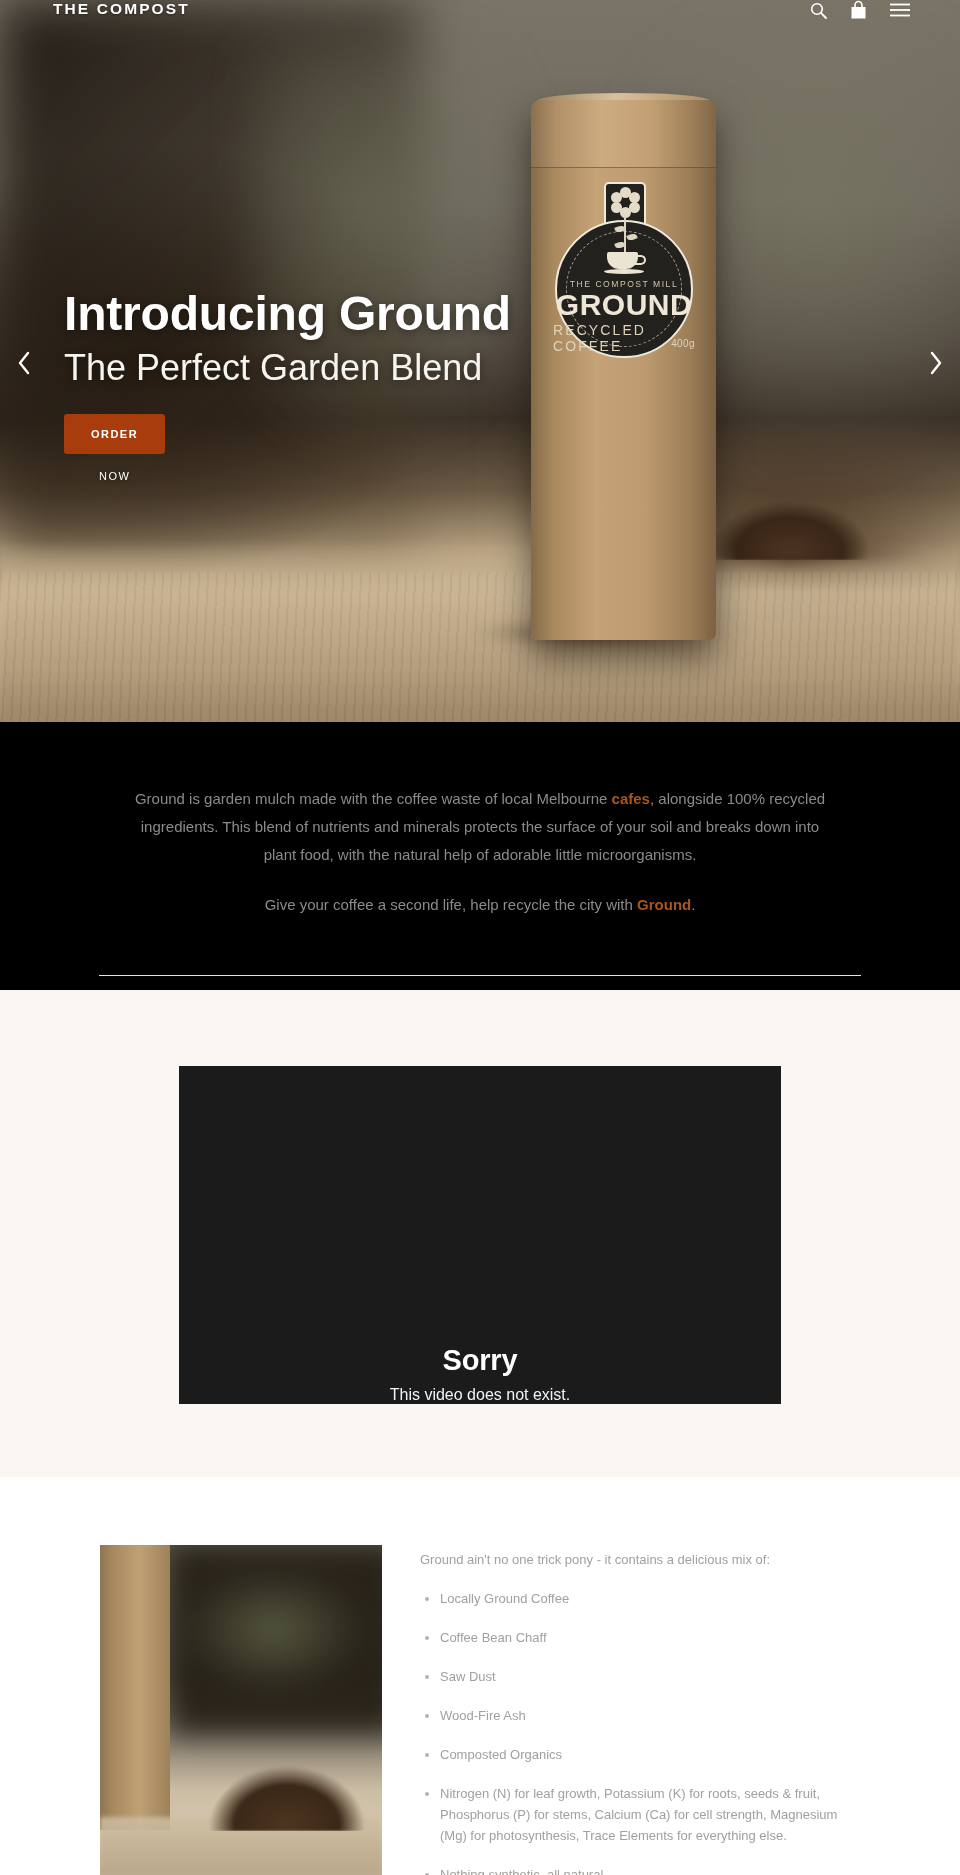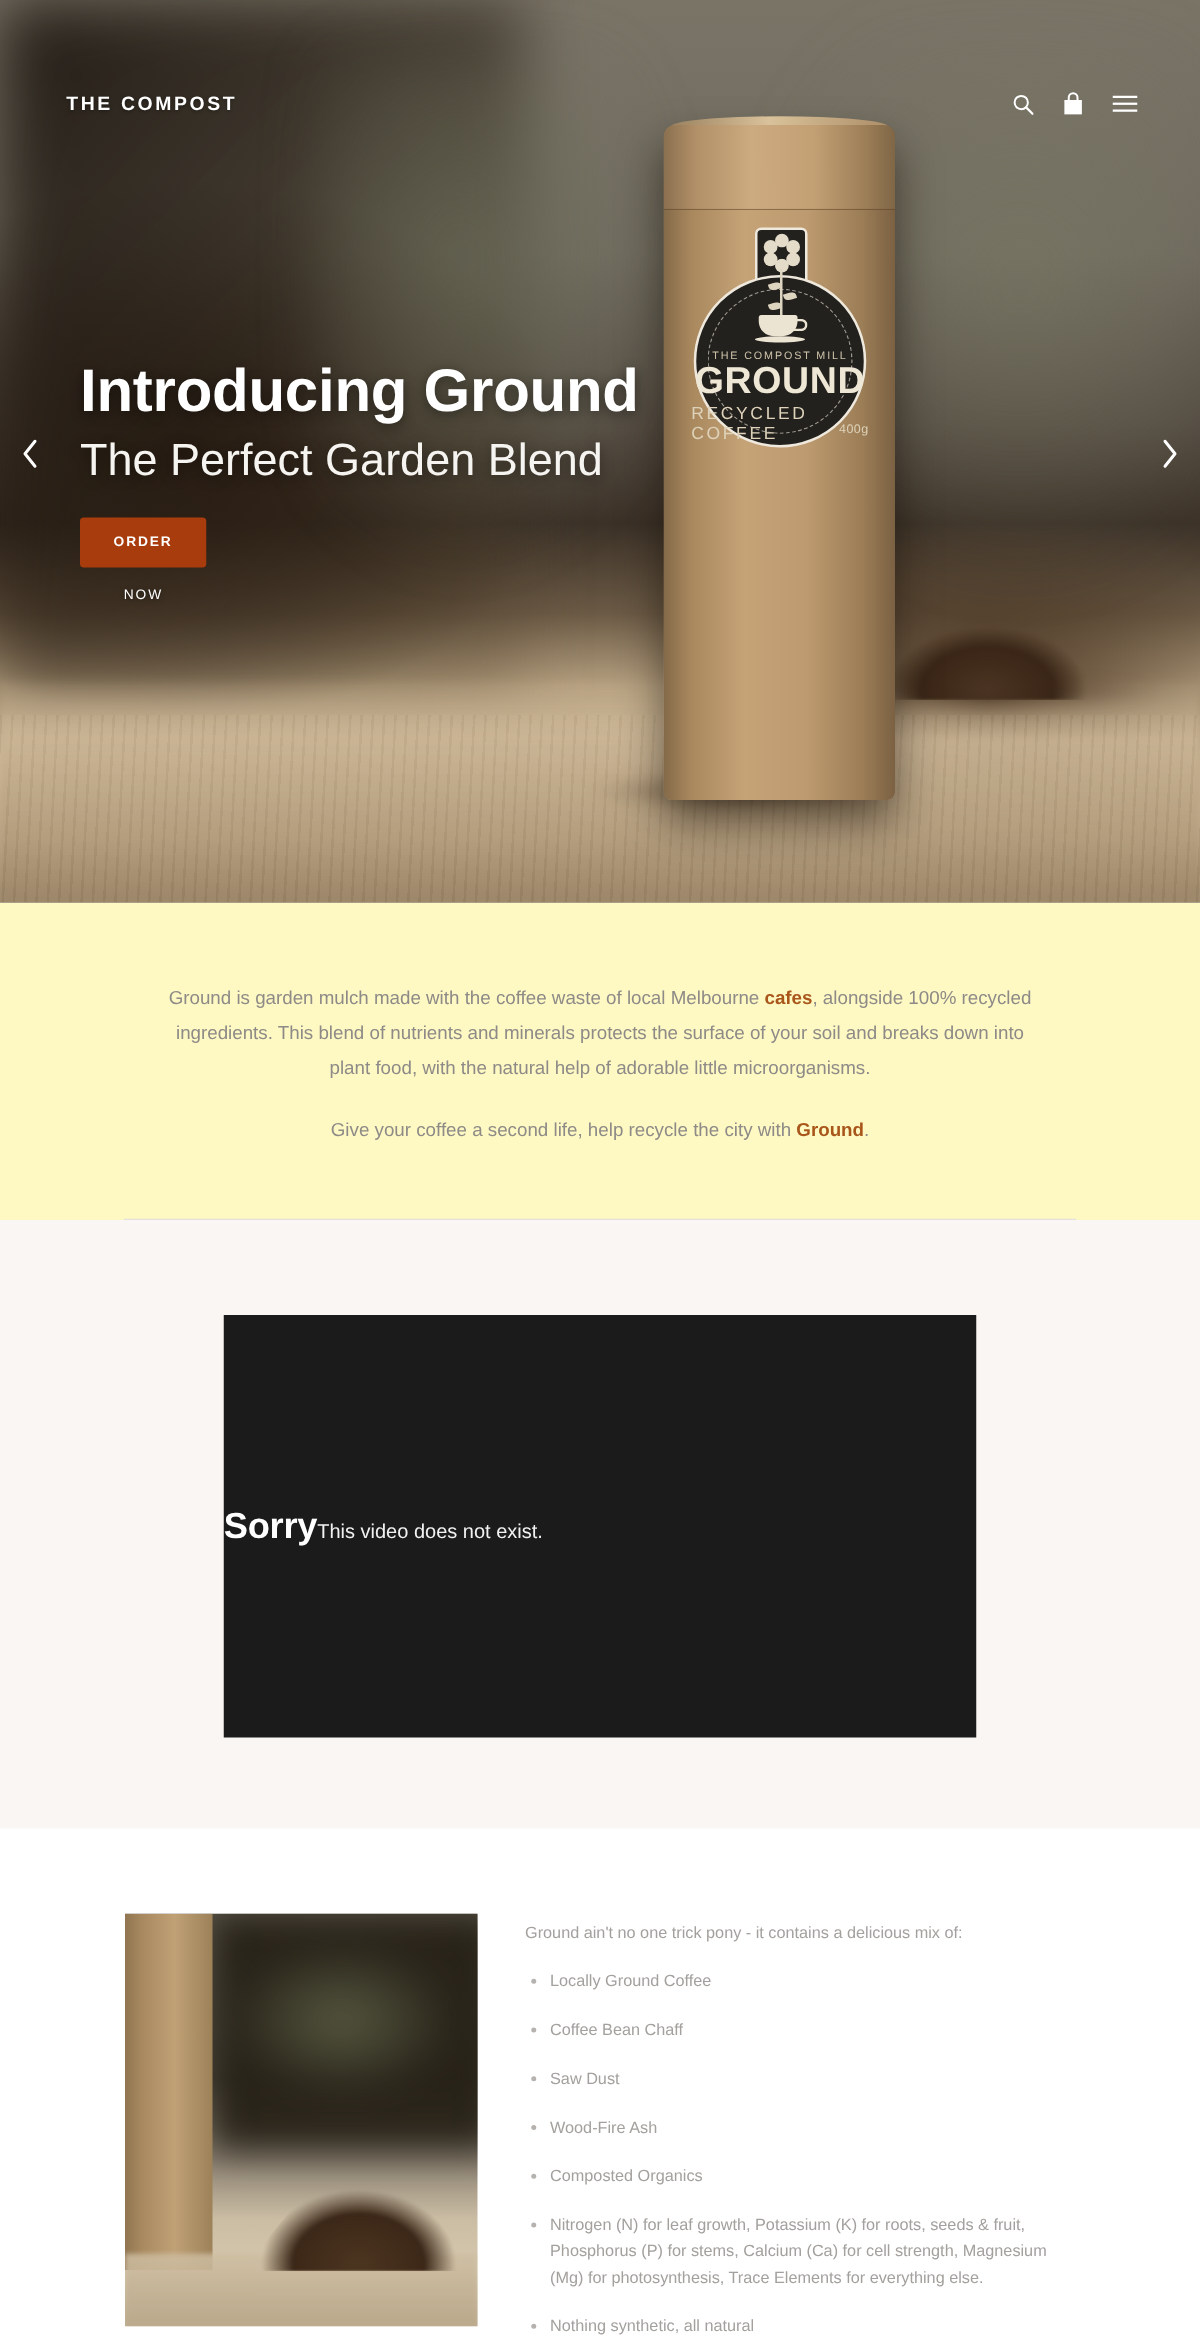--- a/index.html
+++ b/index.html
@@ -151,21 +151,21 @@
   }
   .tube-shadow {
     position: absolute; left: 470px; top: 618px; width: 250px; height: 30px;
     background: radial-gradient(ellipse at 50% 50%, rgba(45,28,14,.6), rgba(45,28,14,0) 70%);
     filter: blur(6px);
   }
 
   
   .site-header {
     position: absolute; left: 0; top: 0; width: 960px; height: 72px;
-    display: flex; align-items: flex-end; z-index: 20; margin-top: 21px;
+    display: flex; align-items: flex-start; z-index: 20;
   }
   .logo {
     margin-left: 53px;
     color: #ffffff;
     font-size: 15.5px;
     font-weight: bold;
     letter-spacing: 2.1px;
     text-shadow: 0 1px 3px rgba(0,0,0,.4);
     cursor: pointer;
   }
@@ -214,41 +214,41 @@
     position: absolute; top: 345px; z-index: 15;
     width: 36px; height: 36px;
     display: flex; align-items: center; justify-content: center;
     cursor: pointer;
   }
   .slider-arrow.prev { left: 6px; }
   .slider-arrow.next { right: 6px; }
 
   
   .intro-section {
-    background: #fef9c3;
-    padding: 63px 0 0;
+    background: #000000;
+    padding: 63px 0 14px;
   }
   .intro-inner { width: 710px; margin: 0 auto; }
   .intro-p {
     font-size: 15px; line-height: 28px; color: #8d8a87; text-align: center;
   }
   .intro-p + .intro-p { margin-top: 22px; }
   .link-orange { color: #a9561b; font-weight: bold; cursor: pointer; }
   .divider {
     width: 762px; margin: 56px auto 0;
     height: 1px; background: #e6e0dc;
   }
 
   
   .video-section { background: #faf6f4; padding: 76px 0 73px; }
   .video-box {
     width: 602px; height: 338px; margin: 0 auto;
     background: #1b1b1b;
-    display: flex; flex-direction: row;
-    align-items: center; justify-content: flex-start;
+    display: flex; flex-direction: column;
+    align-items: center; justify-content: flex-end;
   }
   .video-sorry {
     font-size: 29px; font-weight: bold; color: #ffffff; letter-spacing: -.2px;
   }
   .video-msg {
     margin-top: 9px; font-size: 16px; color: #f2f2f2; font-weight: 300;
   }
 
   
   .mix-section { background: #ffffff; padding: 68px 0 40px; }

